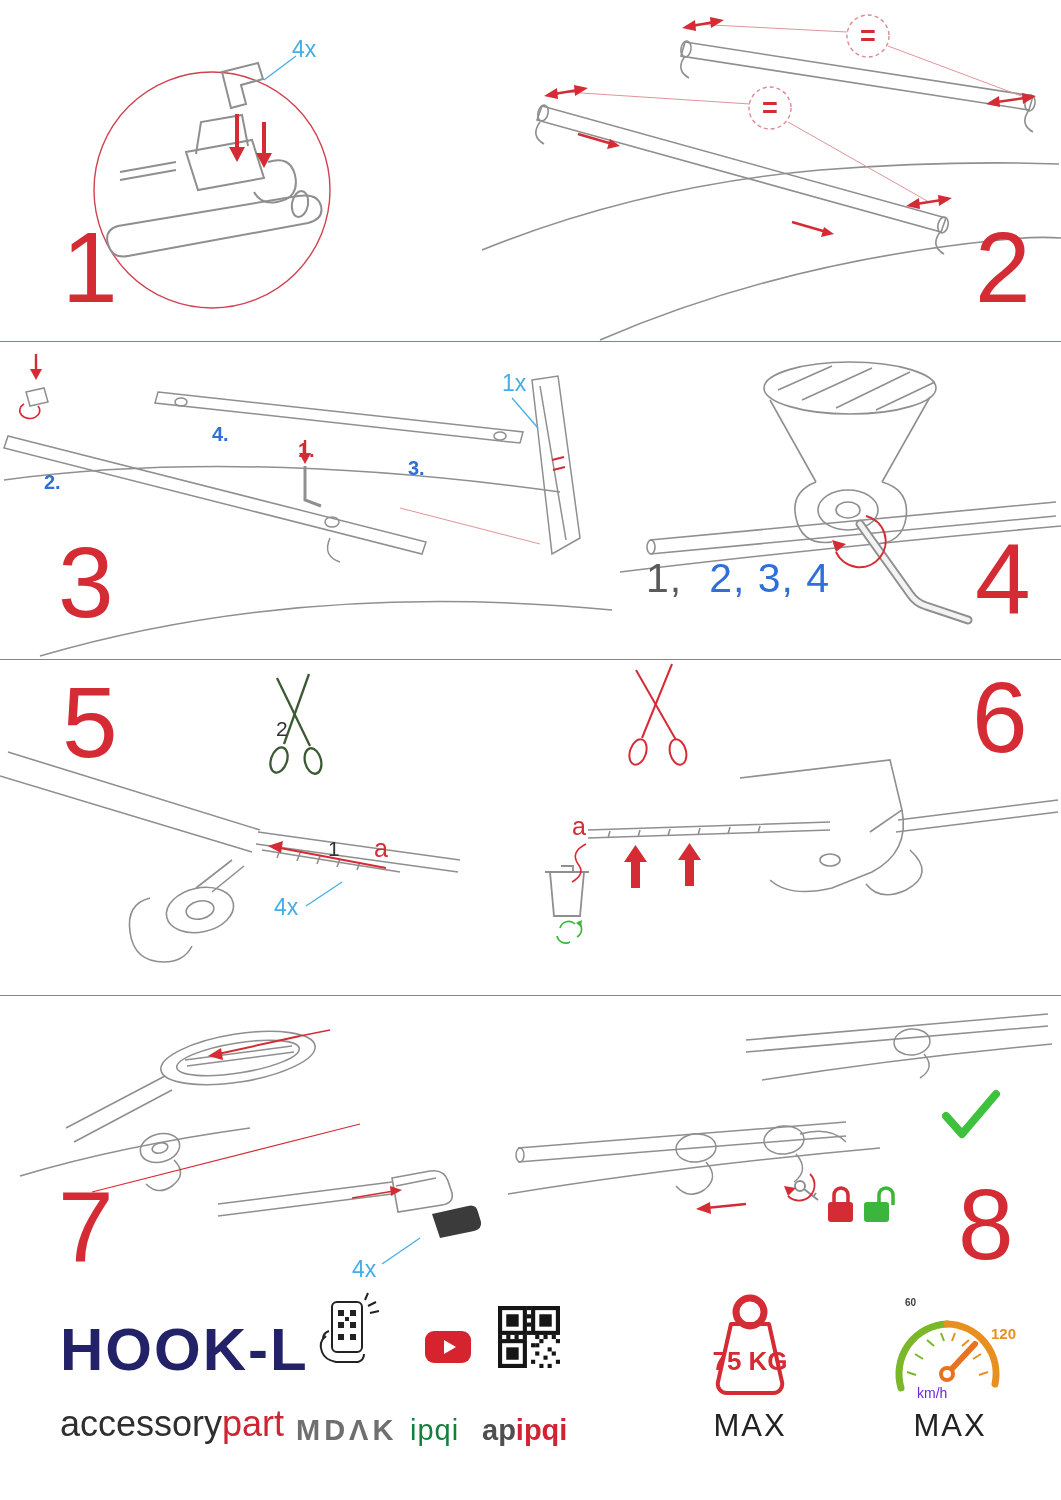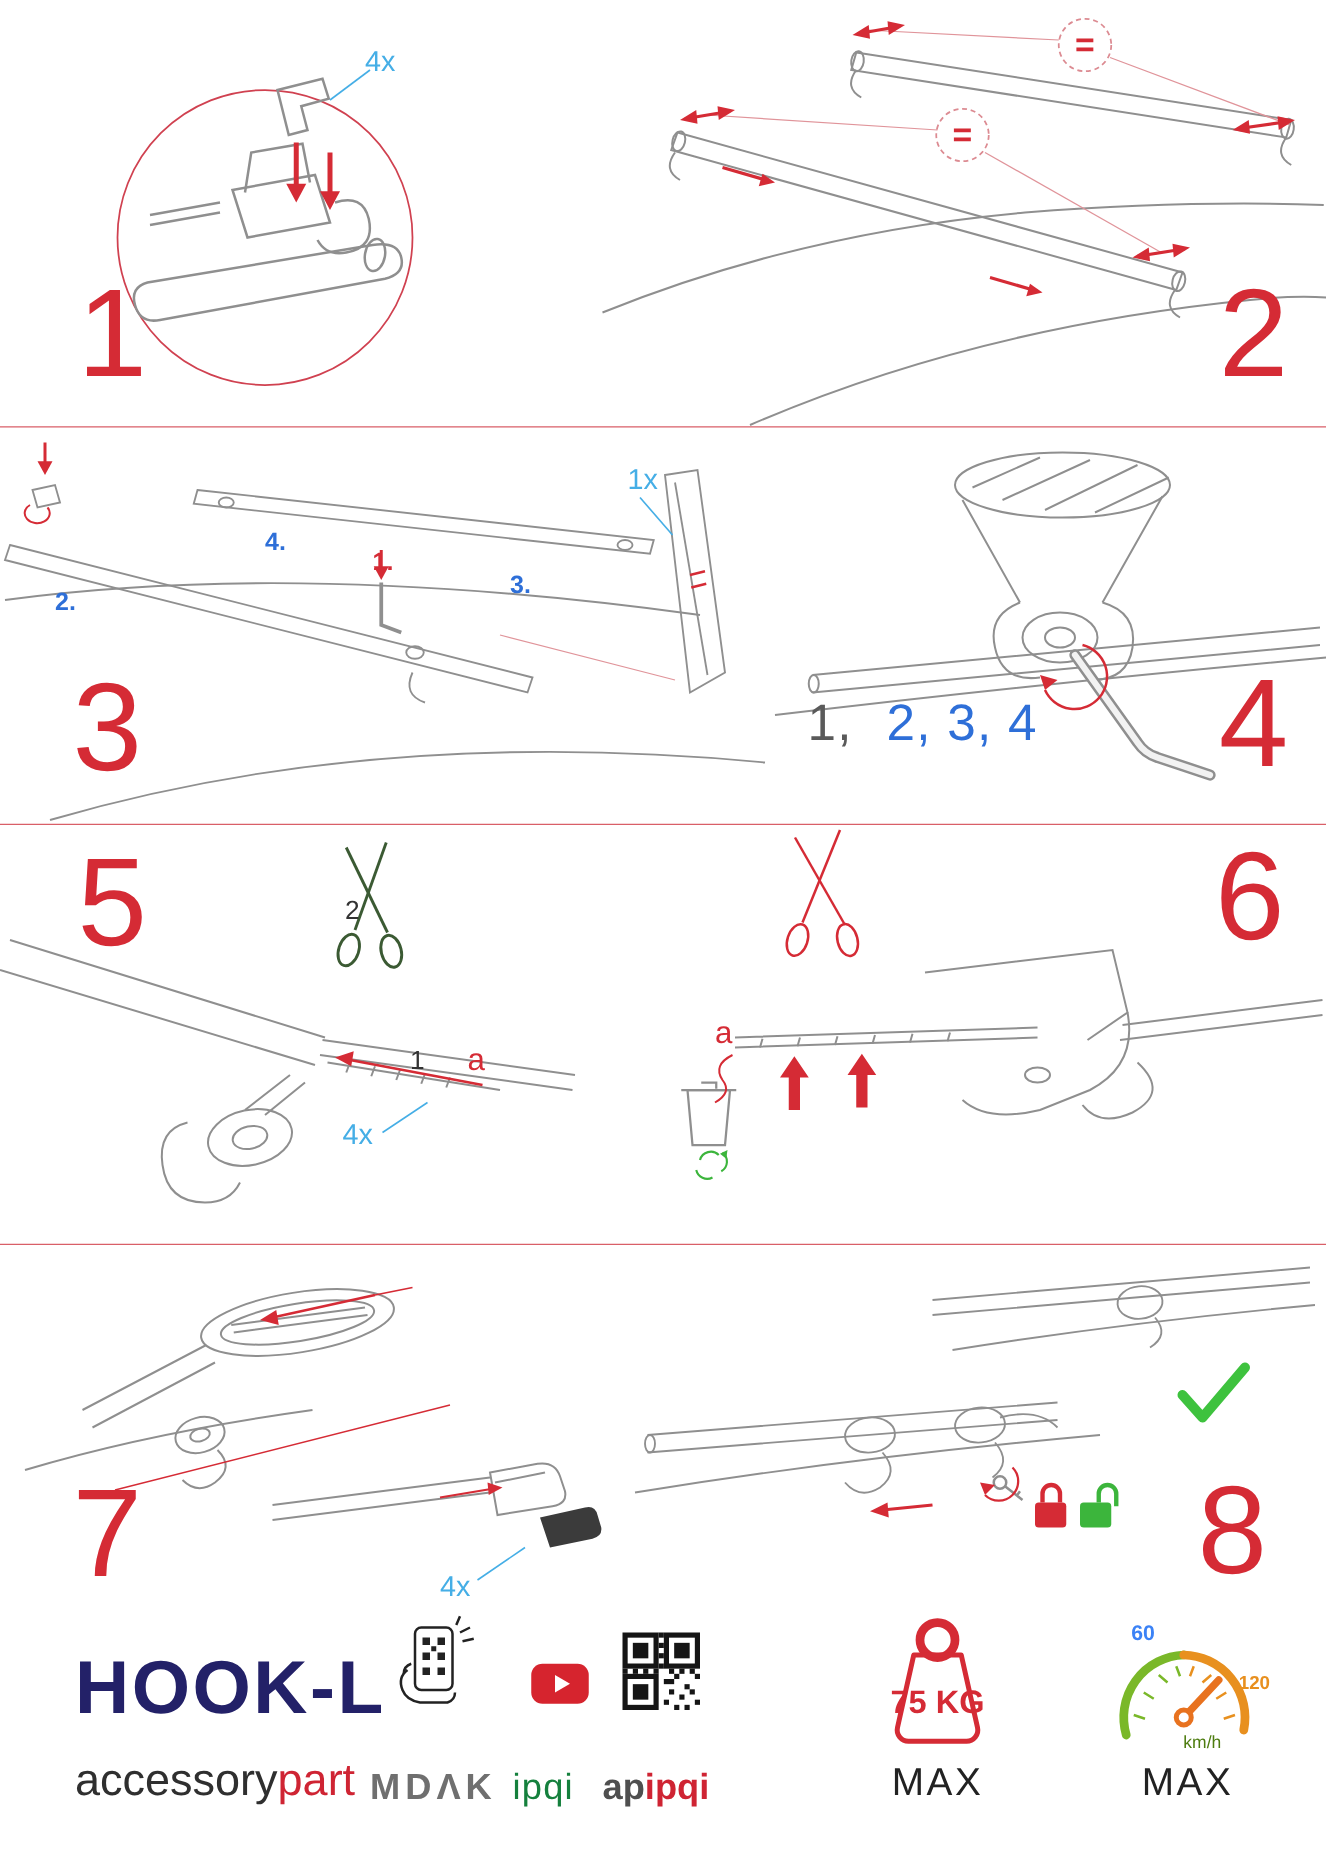--- a/index.html
+++ b/index.html
@@ -21,23 +21,23 @@
 .part-a{font-size:25px;color:#d52b35;font-weight:400}
 .product{font-size:60px;color:#232168;font-weight:600;letter-spacing:2px}
 .brand{font-size:36px;font-weight:400;letter-spacing:0}
 .brand .b1{color:#2f2f2f}.brand .b2{color:#cf2433}
 .logo-mdak{font-size:29px;color:#6f6f6f;font-weight:700;letter-spacing:4px}
 .logo-ipqi{font-size:29px;color:#15803d;font-weight:500;letter-spacing:1px}
 .logo-ap{font-size:29px;font-weight:600}
 .logo-ap .a1{color:#4f4f4f}.logo-ap .a2{color:#cf2433}
 .kg{font-size:26px;color:#d52b35;font-weight:600;text-align:center}
 .max{font-size:31px;color:#222;letter-spacing:2px;text-align:center;font-weight:500}
-.speed-60{font-size:17px;color:#3b82f6;font-weight:700}
+.speed-60{font-size:10px;color:#404040;font-weight:700}
 .speed-120{font-size:15px;color:#e8901f;font-weight:700}
-.kmh{font-size:14px;color:#4d7c0f;text-align:right}
+.kmh{font-size:14px;color:#6d28d9;text-align:left}
 svg{display:block;overflow:visible}
 </style>
 </head>
 <body>
 
 <div class="page">
 
   <section style="left:0;top:0;width:480px;height:341px">
     <svg width="480" height="341" viewBox="0 0 480 341">
       <circle cx="212" cy="190" r="118" stroke="#d04150" stroke-width="1.4" fill="none"></circle>
@@ -407,18 +407,18 @@
       <g stroke="#7ab829" stroke-width="2">
         <path d="M22 76 l9 3 M30 58 l8 5 M42 44 l7 6 M56 37 l3 8"></path>
       </g>
       <g stroke="#e8901f" stroke-width="2">
         <path d="M70 37 l-3 8 M84 44 l-7 6 M96 58 l-8 5 M103 76 l-9 3"></path>
       </g>
       <path d="M62 78 L90 48" stroke="#e8721f" stroke-width="6" stroke-linecap="round"></path>
       <circle cx="62" cy="78" r="6" stroke="#e8721f" stroke-width="4" fill="#fff"></circle>
     </svg>
     <span class="lbl speed-60" style="left:905px;top:8px">60</span>
-    <span class="lbl speed-120" style="left:991px;top:49px">120</span>
+    <span class="lbl speed-120" style="left:991px;top:36px">120</span>
     <span class="lbl kmh" style="left:917px;top:96px;width:60px">km/h</span>
     <span class="lbl max" style="left:885px;top:120px;width:130px">MAX</span>
   </footer>
 
 </div>
 
 </body></html>

